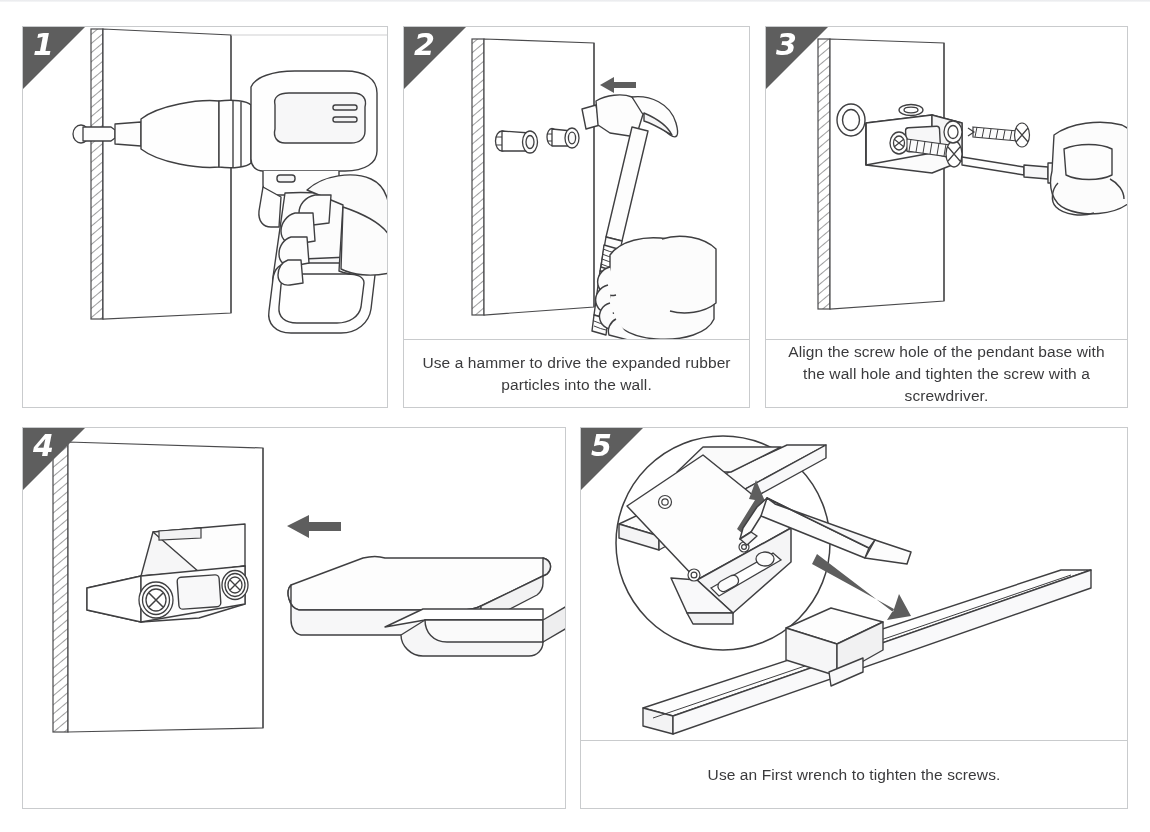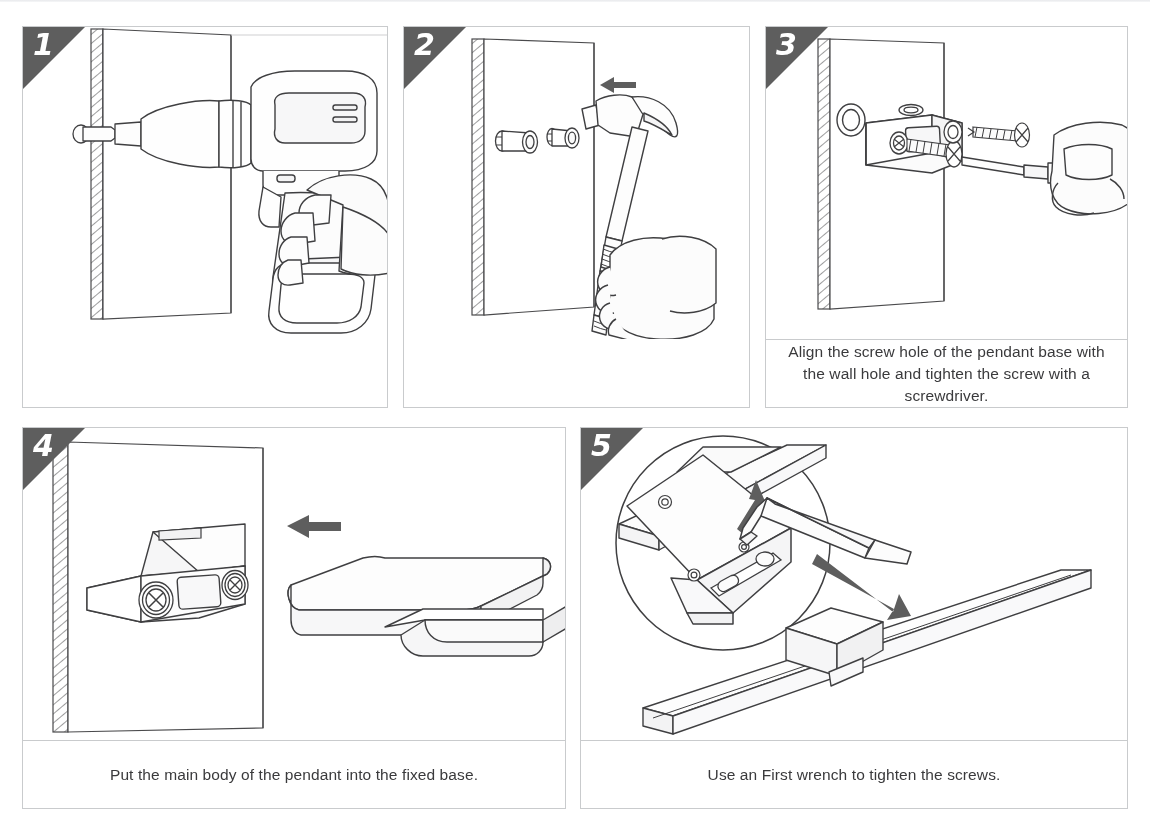--- a/index.html
+++ b/index.html
@@ -227,20 +227,23 @@
           <path d="M206 276 C198 278, 194 286, 196 293 C198 300, 206 304, 213 302"></path>
           <path d="M212 292 C206 295, 203 302, 205 308 L228 314"></path>
           <path d="M258 212 C276 206, 300 210, 312 222 L312 276 C300 286, 280 288, 266 284" fill="#fcfcfc"></path>
         </g>
       </svg>
     </div>
     <div class="badge">
       <div class="tri"></div>
       <div class="num">2</div>
     </div>
+    <div class="caption-box">
+      <span class="caption-text">Use a hammer to drive the expanded rubber particles into the wall.</span>
+    </div>
   </div>
 
   <div class="panel" style="left:765px; top:26px; width:363px; height:382px;">
     <div class="panel-art">
       <svg width="363" height="314" viewBox="0 0 363 314" xmlns="http://www.w3.org/2000/svg">
         <defs>
           <pattern id="hatch3" width="7" height="7" patternUnits="userSpaceOnUse" patternTransform="rotate(50)">
             <line x1="0" y1="0" x2="0" y2="7" stroke="#4a4a4c" stroke-width="1.1"></line>
           </pattern>
         </defs>
@@ -387,23 +390,20 @@
           <path d="M378 207 L402 192 L520 192 L520 214 C520 222, 514 228, 506 228 L400 228 C388 228, 378 218, 378 207 Z" fill="#f6f6f7"></path>
           <path d="M402 192 L520 192 L520 214 L424 214 C410 214, 402 204, 402 192 Z" fill="#fafafa"></path>
           <path d="M520 192 L544 178 L544 200 L520 214 Z" fill="#eeeeef"></path>
         </g>
       </svg>
     </div>
     <div class="badge">
       <div class="tri"></div>
       <div class="num">4</div>
     </div>
-    <div class="caption-box">
-      <span class="caption-text">Put the main body of the pendant into the fixed base.</span>
-    </div>
   </div>
 
   <div class="panel" style="left:580px; top:427px; width:548px; height:382px;">
     <div class="panel-art">
       <svg width="548" height="314" viewBox="0 0 548 314" xmlns="http://www.w3.org/2000/svg">
 
         <g>
           <circle cx="142" cy="115" r="107" fill="#ffffff" stroke="#3f3f41" stroke-width="1.5"></circle>
 
           <g fill="#fdfdfd" stroke="#3f3f41" stroke-width="1.4" stroke-linejoin="round">

